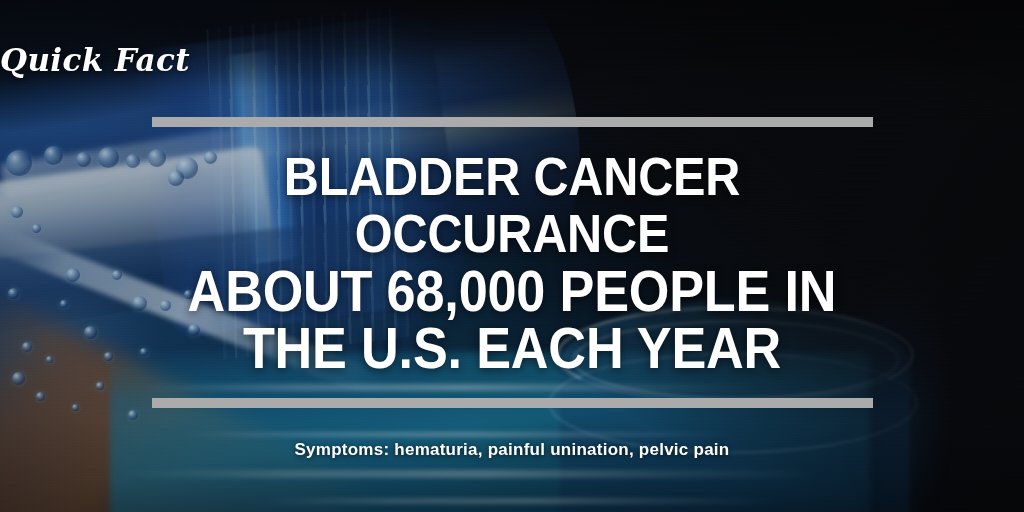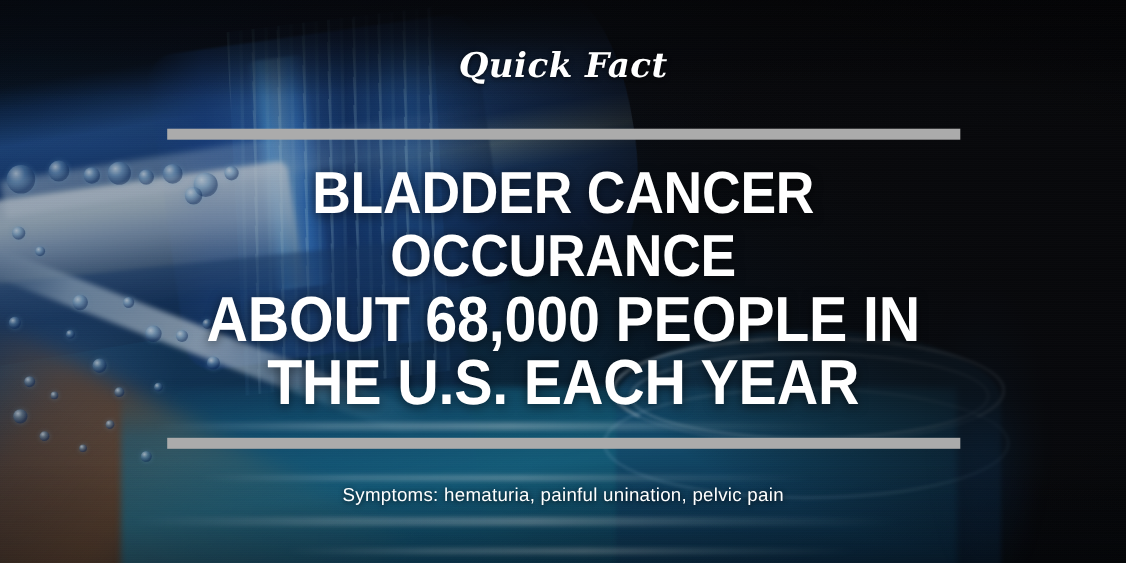--- a/index.html
+++ b/index.html
@@ -295,21 +295,20 @@
   .content {
     position: absolute;
     inset: 0;
   }
 
   .eyebrow {
     position: absolute;
     top: 42px;
     left: 0;
     width: 1024px;
-    text-align: center;
     color: #ffffff;
     font-family: "DejaVu Serif", "Liberation Serif", serif;
     font-style: italic;
     font-weight: 700;
     font-size: 31px;
     letter-spacing: 0.4px;
     text-shadow: 0 1px 5px rgba(0,0,0,0.65);
   }
 
   .rule {
@@ -343,21 +342,21 @@
   .headline .line.l4 { font-size: 58px; }
 
   .subtitle {
     position: absolute;
     left: 0;
     top: 440px;
     width: 1024px;
     text-align: center;
     color: #ffffff;
     font-family: "Liberation Sans", sans-serif;
-    font-weight: 400;
+    font-weight: 700;
     font-size: 17px;
     letter-spacing: 0.25px;
     text-shadow: 0 1px 5px rgba(0,0,0,0.75);
   }
 </style>
 </head>
 <body>
 
 <div id="poster">
 

